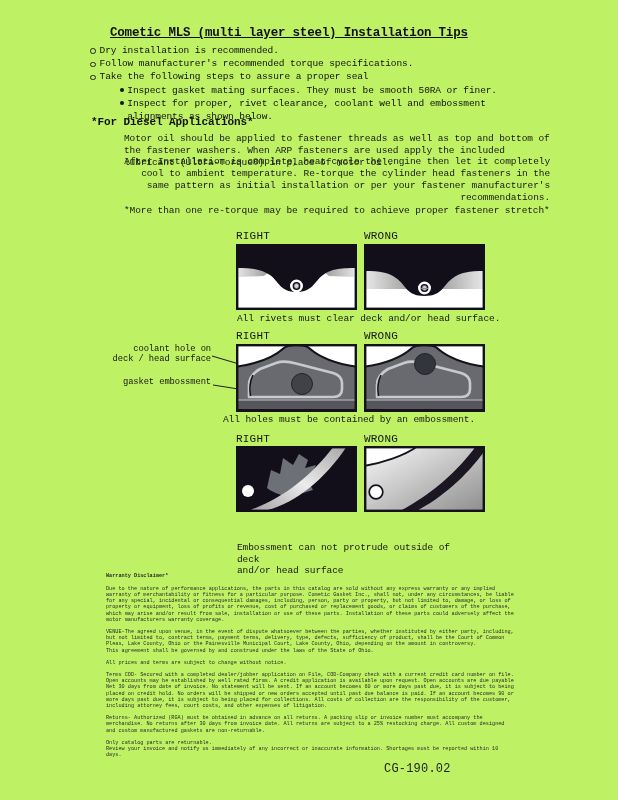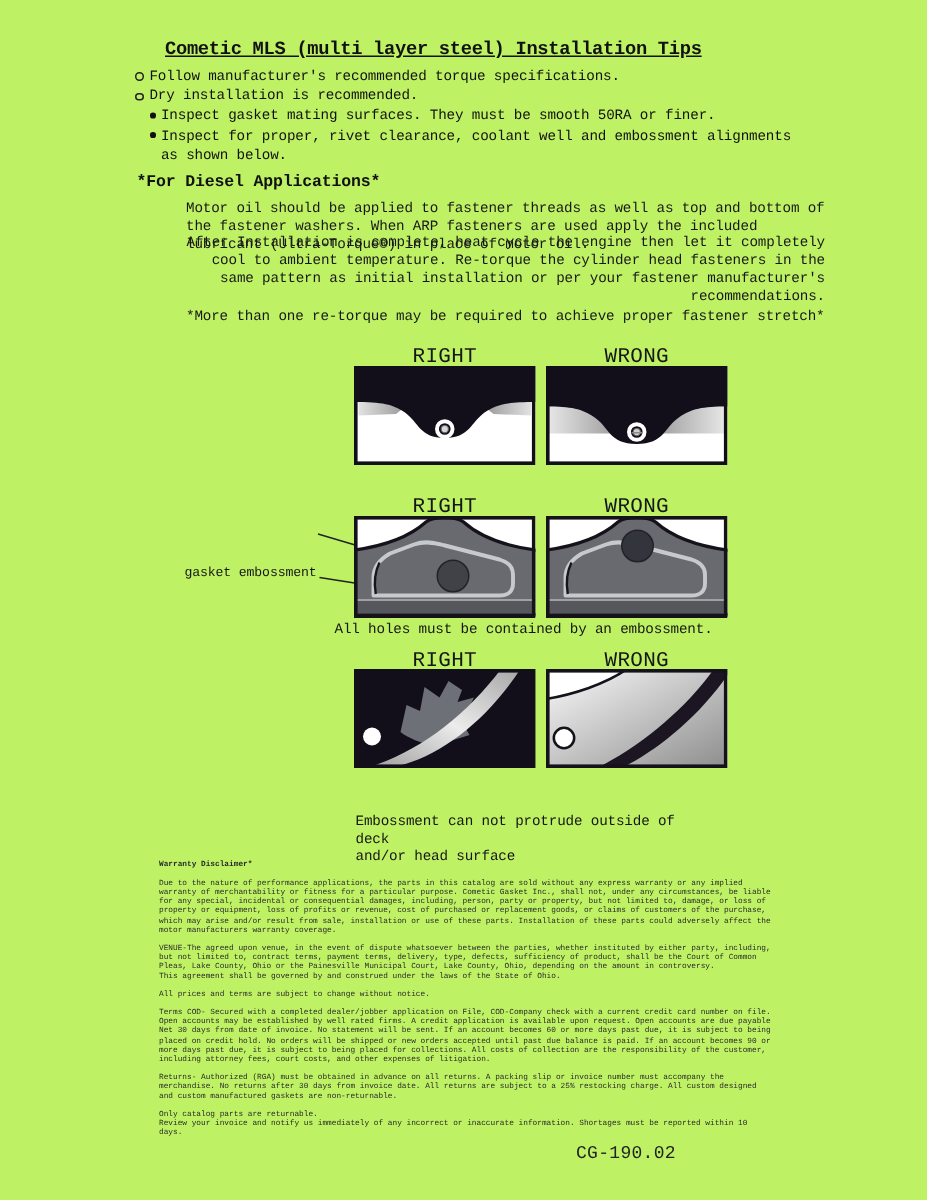--- a/index.html
+++ b/index.html
@@ -4,47 +4,51 @@
 <style>
   html,body{margin:0;padding:0;background:#fff;}
   .page{position:relative;width:618px;height:800px;background:#bef264;overflow:hidden;
         font-family:Liberation Mono, monospace;color:#111;}
   .abs{position:absolute;}
   .title{font-size:12.5px;font-weight:bold;text-decoration:underline;letter-spacing:-0.2px;white-space:nowrap;}
   .body-text{font-size:9.5px;line-height:12px;letter-spacing:-0.1px;color:#181818;margin-left:33px;}
   .tip-line{display:flex;align-items:flex-start;line-height:13.2px;font-size:9.5px;letter-spacing:-0.1px;}
   .bullet-o{flex:0 0 auto;width:3.6px;height:3.6px;border:0.9px solid #222;border-radius:50%;margin:4.4px 4px 0 0;}
   .bullet-f{flex:0 0 auto;width:3.8px;height:3.8px;background:#111;border-radius:50%;margin:4.4px 3.5px 0 0;}
-  .sub{margin-left:10px;}
+  .sub{margin-left:30px;}
   .section-head{font-size:11px;font-weight:bold;letter-spacing:-0.1px;}
-  .rw-label{font-size:14px;letter-spacing:0.2px;text-align:center;width:121px;color:#161616;}
+  .rw-label{font-size:11px;letter-spacing:0.2px;width:121px;color:#161616;}
   .caption{font-size:9.5px;letter-spacing:-0.1px;color:#161616;line-height:11.5px;}
   .anno{font-size:8.8px;letter-spacing:-0.1px;text-align:right;width:112px;color:#161616;line-height:10px;}
   .legal{width:408px;font-size:5.2px;line-height:6.2px;letter-spacing:0;color:#2a2a2a;}
   .legal p{margin:0 0 6px 0;}
   .legal p.tight{margin:0;}
   .legal .lh{font-weight:bold;margin:0 0 6.5px 0;}
   .footer-code{font-size:12px;letter-spacing:0.2px;color:#222;}
   svg{display:block;}
 </style>
 </head>
 <body>
 
 <div class="page">
 
   <div class="abs title" style="left:110px;top:26px;">Cometic MLS (multi layer steel) Installation Tips</div>
 
   <div class="abs" style="left:90px;top:44px;width:440px;">
     <div class="tip-line">
       <span class="bullet-o"></span>
-      <span>Follow manufacturer's recommended torque specifications.</span>
+      <span>Dry installation is recommended.</span>
     </div>
     <div class="tip-line">
       <span class="bullet-o"></span>
-      <span>Dry installation is recommended.</span>
+      <span>Follow manufacturer's recommended torque specifications.</span>
+    </div>
+    <div class="tip-line">
+      <span class="bullet-o"></span>
+      <span>Take the following steps to assure a proper seal</span>
     </div>
     <div class="tip-line sub">
       <span class="bullet-f"></span>
       <span>Inspect gasket mating surfaces.  They must be smooth 50RA or finer.</span>
     </div>
     <div class="tip-line sub">
       <span class="bullet-f"></span>
       <span>Inspect for proper, rivet clearance, coolant well and embossment alignments as shown below.</span>
     </div>
   </div>
@@ -95,24 +99,29 @@
       <rect x="2" y="27" width="57" height="18" fill="url(#r1c)"></rect>
       <rect x="62" y="27" width="57" height="18" fill="url(#r1d)"></rect>
       <path d="M0,0 H121 V27 C104,27 97,28.5 89,34 C79,40.5 79,52 60.5,52 C42,52 42,40.5 32,34 C24,28.5 17,27 0,27 Z" fill="#130f1a"></path>
       <circle cx="60.5" cy="44" r="5.2" fill="none" stroke="#ffffff" stroke-width="2.6"></circle>
       <circle cx="60.5" cy="44" r="2.4" fill="#cfcfcf" stroke="#6a6a6a" stroke-width="0.7"></circle>
       <line x1="57" y1="44.5" x2="64" y2="44.5" stroke="#8a8a8a" stroke-width="1"></line>
       <rect x="1.2" y="1.2" width="118.6" height="63.6" fill="none" stroke="#130f1a" stroke-width="2.4"></rect>
     </svg>
   </div>
 
+  <div class="abs caption" style="left:237px;top:313px;">All rivets must clear deck and/or head surface.</div>
 
   <div class="abs rw-label" style="left:236px;top:330px;">RIGHT</div>
   <div class="abs rw-label" style="left:364px;top:330px;">WRONG</div>
 
+  <div class="abs anno" style="left:99px;top:344px;">
+    <span>coolant hole on</span><br>
+    <span>deck / head surface</span>
+  </div>
   <div class="abs anno" style="left:99px;top:377px;">gasket embossment</div>
 
   <div class="abs" style="left:210px;top:352px;">
     <svg width="90" height="46" viewBox="0 0 90 46">
       <line x1="2" y1="4" x2="83" y2="28" stroke="#222" stroke-width="1.1"></line>
       <line x1="3" y1="33" x2="54" y2="41" stroke="#222" stroke-width="1.1"></line>
     </svg>
   </div>
 
   <div class="abs" style="left:236px;top:344px;">

